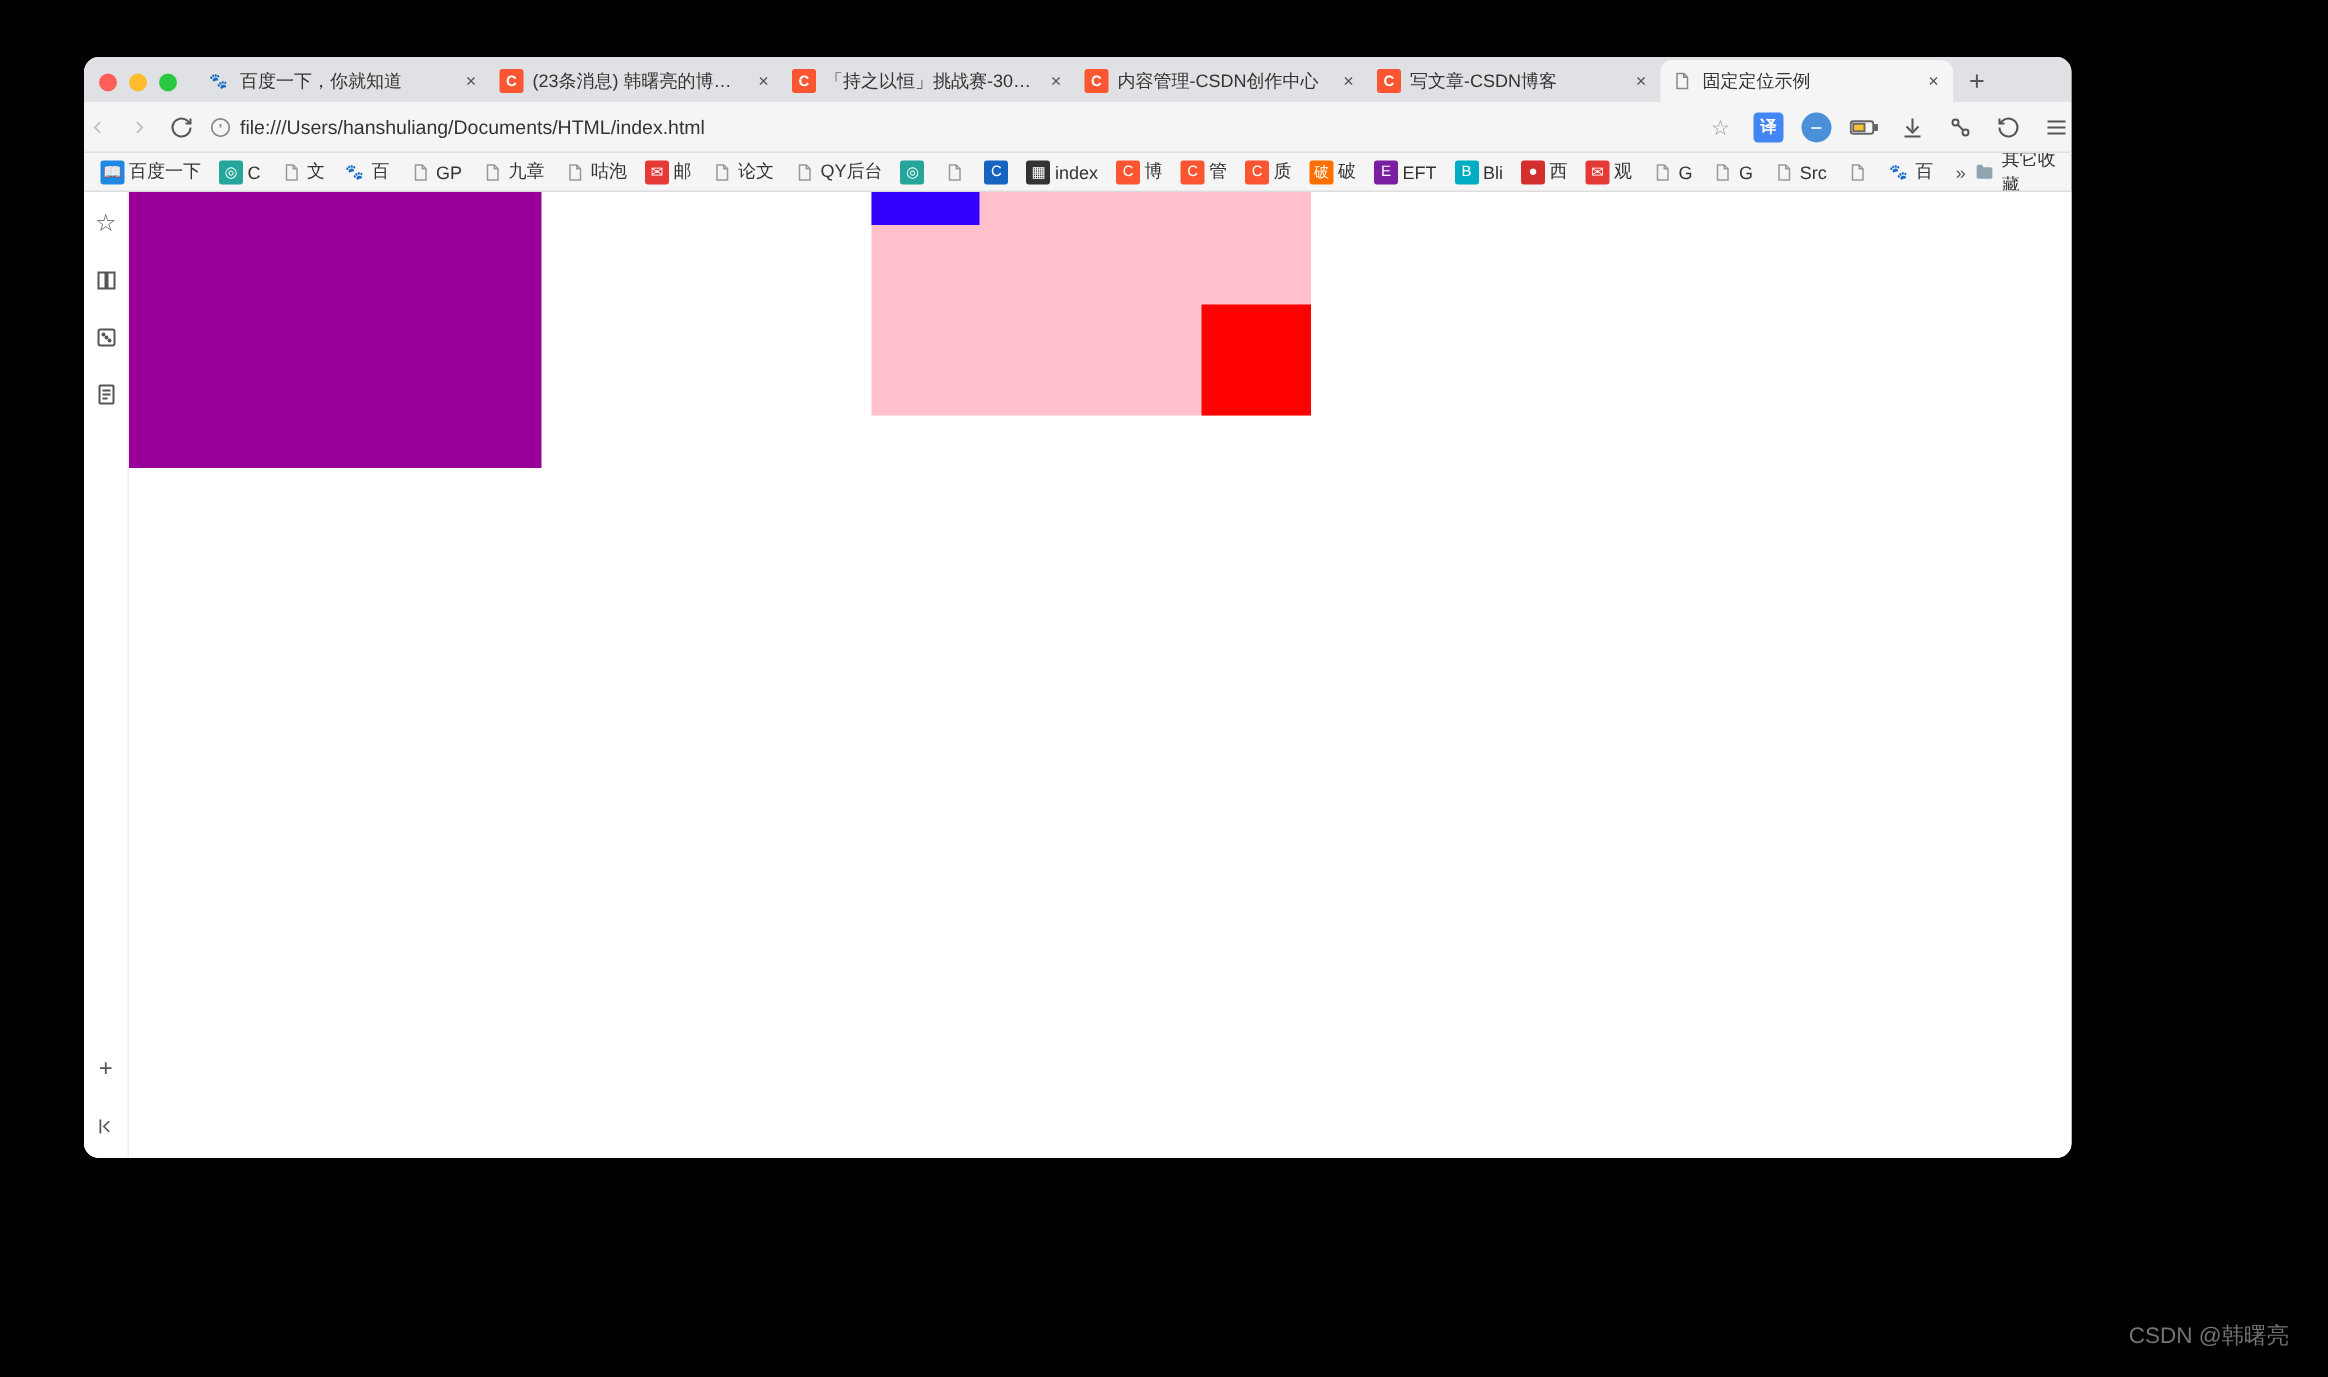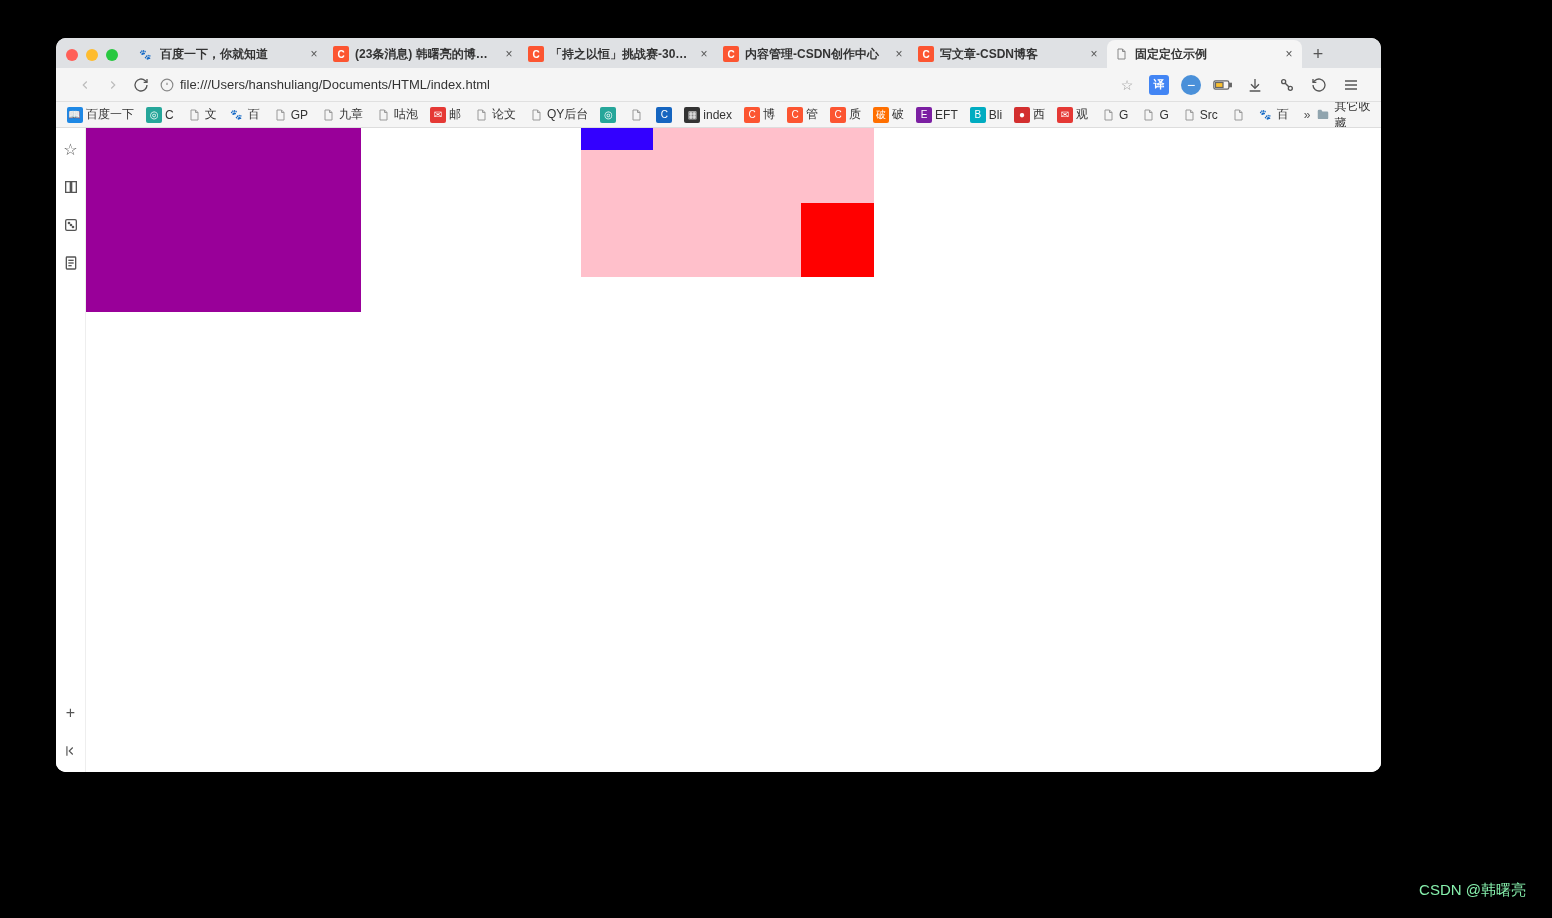--- a/index.html
+++ b/index.html
@@ -4,28 +4,28 @@
 <style>
 * { margin:0; padding:0; box-sizing:border-box; font-family: -apple-system, "Helvetica Neue", Arial, sans-serif; }
 body { background:#000; width:1552px; height:918px; position:relative; }
 .browser-window { position:absolute; left:56px; top:38px; width:1325px; height:734px; background:#fff; border-radius:10px; overflow:hidden; display:flex; flex-direction:column; box-shadow:0 2px 8px rgba(0,0,0,0.2);}
 .tab-strip { height:30px; background:#dfe1e4; display:flex; align-items:flex-end; padding-left:10px;}
 .traffic { display:flex; align-items:center; gap:8px; margin-right:14px; margin-bottom:7px;}
 .dot { width:12px; height:12px; border-radius:50%; }
 .dot.red{background:#ff5f57;} .dot.yellow{background:#febc2e;} .dot.green{background:#28c840;}
 .tab { width:195px; height:28px; display:flex; align-items:center; padding:0 6px; font-size:12px; color:#333; position:relative; gap:6px; border-top-left-radius:8px; border-top-right-radius:8px; cursor:default;}
 .tab.active { background:#f5f5f5; }
-.tab .tlabel { flex:1; white-space:nowrap; overflow:hidden; text-overflow:ellipsis;font-weight:bold;}
+.tab .tlabel { flex:1; white-space:nowrap; overflow:hidden; text-overflow:ellipsis;}
 .tab .close { width:14px; text-align:center; color:#555;}
 .ticon { width:16px; height:16px; display:flex; align-items:center; justify-content:center; font-size:10px; font-weight:bold; border-radius:2px;}
 .ticon.baidu{ color:#2932e1;}
 .ticon.csdn{ background:#fc5531; color:#fff;}
 .ticon.page{ color:#666;}
 .newtab { width:28px; height:28px; display:flex; align-items:center; justify-content:center; font-size:18px; color:#555; margin-left:2px;}
-.address-bar { height:34px; background:#f5f5f5; display:flex; align-items:center; padding:0 20px; gap:10px; border-bottom:1px solid #e0e0e0;}
+.address-bar { height:34px; background:#f5f5f5; display:flex; align-items:center; padding:0 0; gap:10px; border-bottom:1px solid #e0e0e0;}
 .nav-btn { width:18px; height:18px; display:flex; align-items:center; justify-content:center; color:#999; font-size:16px;}
 .nav-btn.active{ color:#555;}
 .url { flex:1; font-size:13px; color:#333; display:flex; align-items:center; gap:6px;}
 .url .lock{ color:#666;}
 .right-icons{ display:flex; align-items:center; gap:12px;}
 .ri { width:20px; height:20px; display:flex; align-items:center; justify-content:center; font-size:14px;}
 .ri.star{color:#999;}
 .ri.trans{background:#4285f4; color:#fff; border-radius:3px; font-size:11px; font-weight:bold;}
 .ri.minus{background:#4a90d9; color:#fff; border-radius:50%; font-size:14px;}
 .ri.bat{ color:#666; }
@@ -50,21 +50,21 @@
 .bm-folder .fi{color:#90a4ae;}
 .content-area { flex:1; display:flex; background:#fff;}
 .side-strip { width:30px; background:#fff; border-right:1px solid #eee; display:flex; flex-direction:column; align-items:center; padding-top:12px; gap:20px;}
 .side-icon { width:18px; height:18px; color:#555; font-size:16px; display:flex; align-items:center; justify-content:center;}
 .side-bottom { margin-top:auto; padding-bottom:12px; display:flex; flex-direction:column; gap:20px; align-items:center;}
 .viewport { flex:1; position:relative; background:#fff; overflow:hidden;}
 .purple-box { position:absolute; left:0; top:0; width:275px; height:184px; background:#990099;}
 .pink-box { position:absolute; left:495px; top:0; width:293px; height:149px; background:#ffc0cb;}
 .blue-box { position:absolute; left:495px; top:0; width:72px; height:22px; background:#3300ff;}
 .red-box { position:absolute; left:715px; top:75px; width:73px; height:74px; background:#ff0000;}
-.watermark { position:absolute; right:26px; bottom:18px; color:#86efac; font-size:15px;}
+.watermark { position:absolute; right:26px; bottom:18px; color:#737373; font-size:15px;}
 svg{display:block;}
 </style>
 </head>
 <body>
 
 <div class="browser-window">
   <div class="tab-strip">
     <div class="traffic">
       <div class="dot red"></div>
       <div class="dot yellow"></div>

